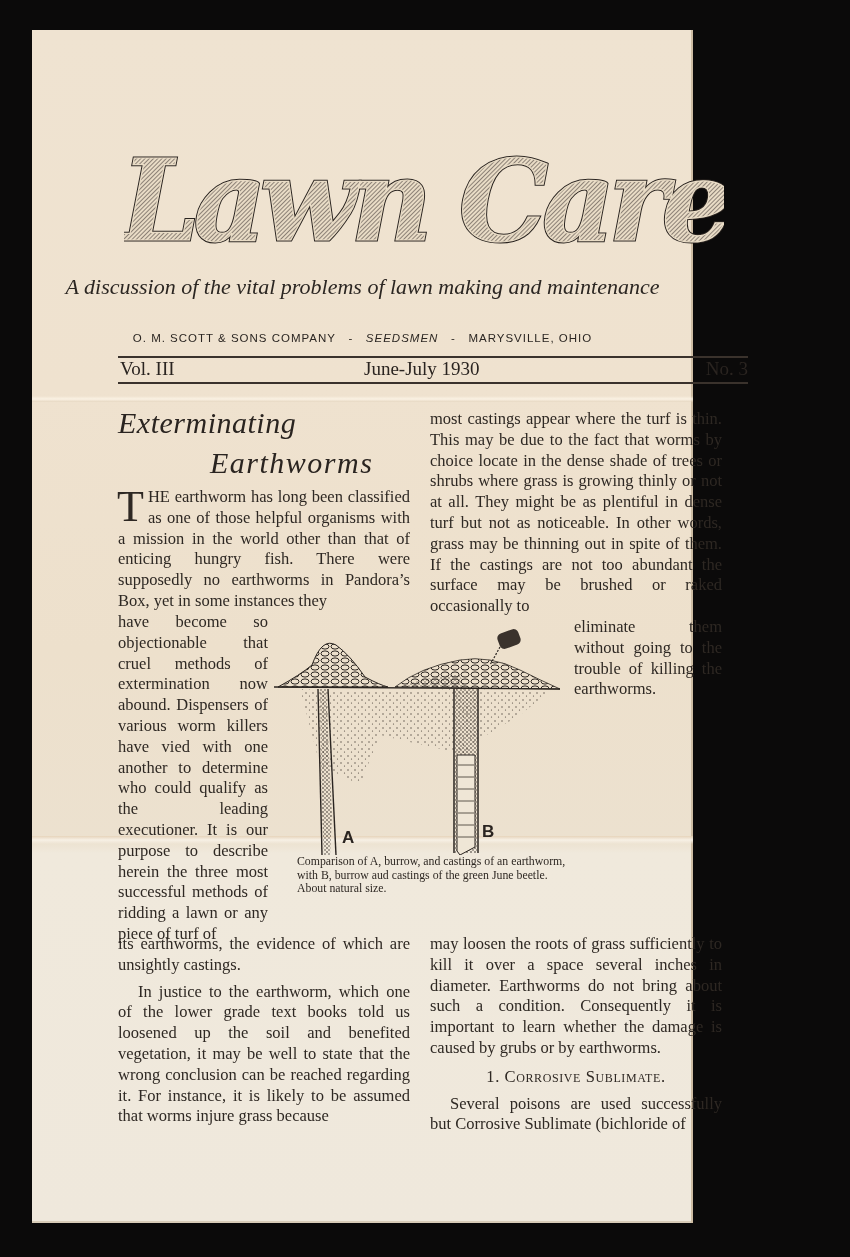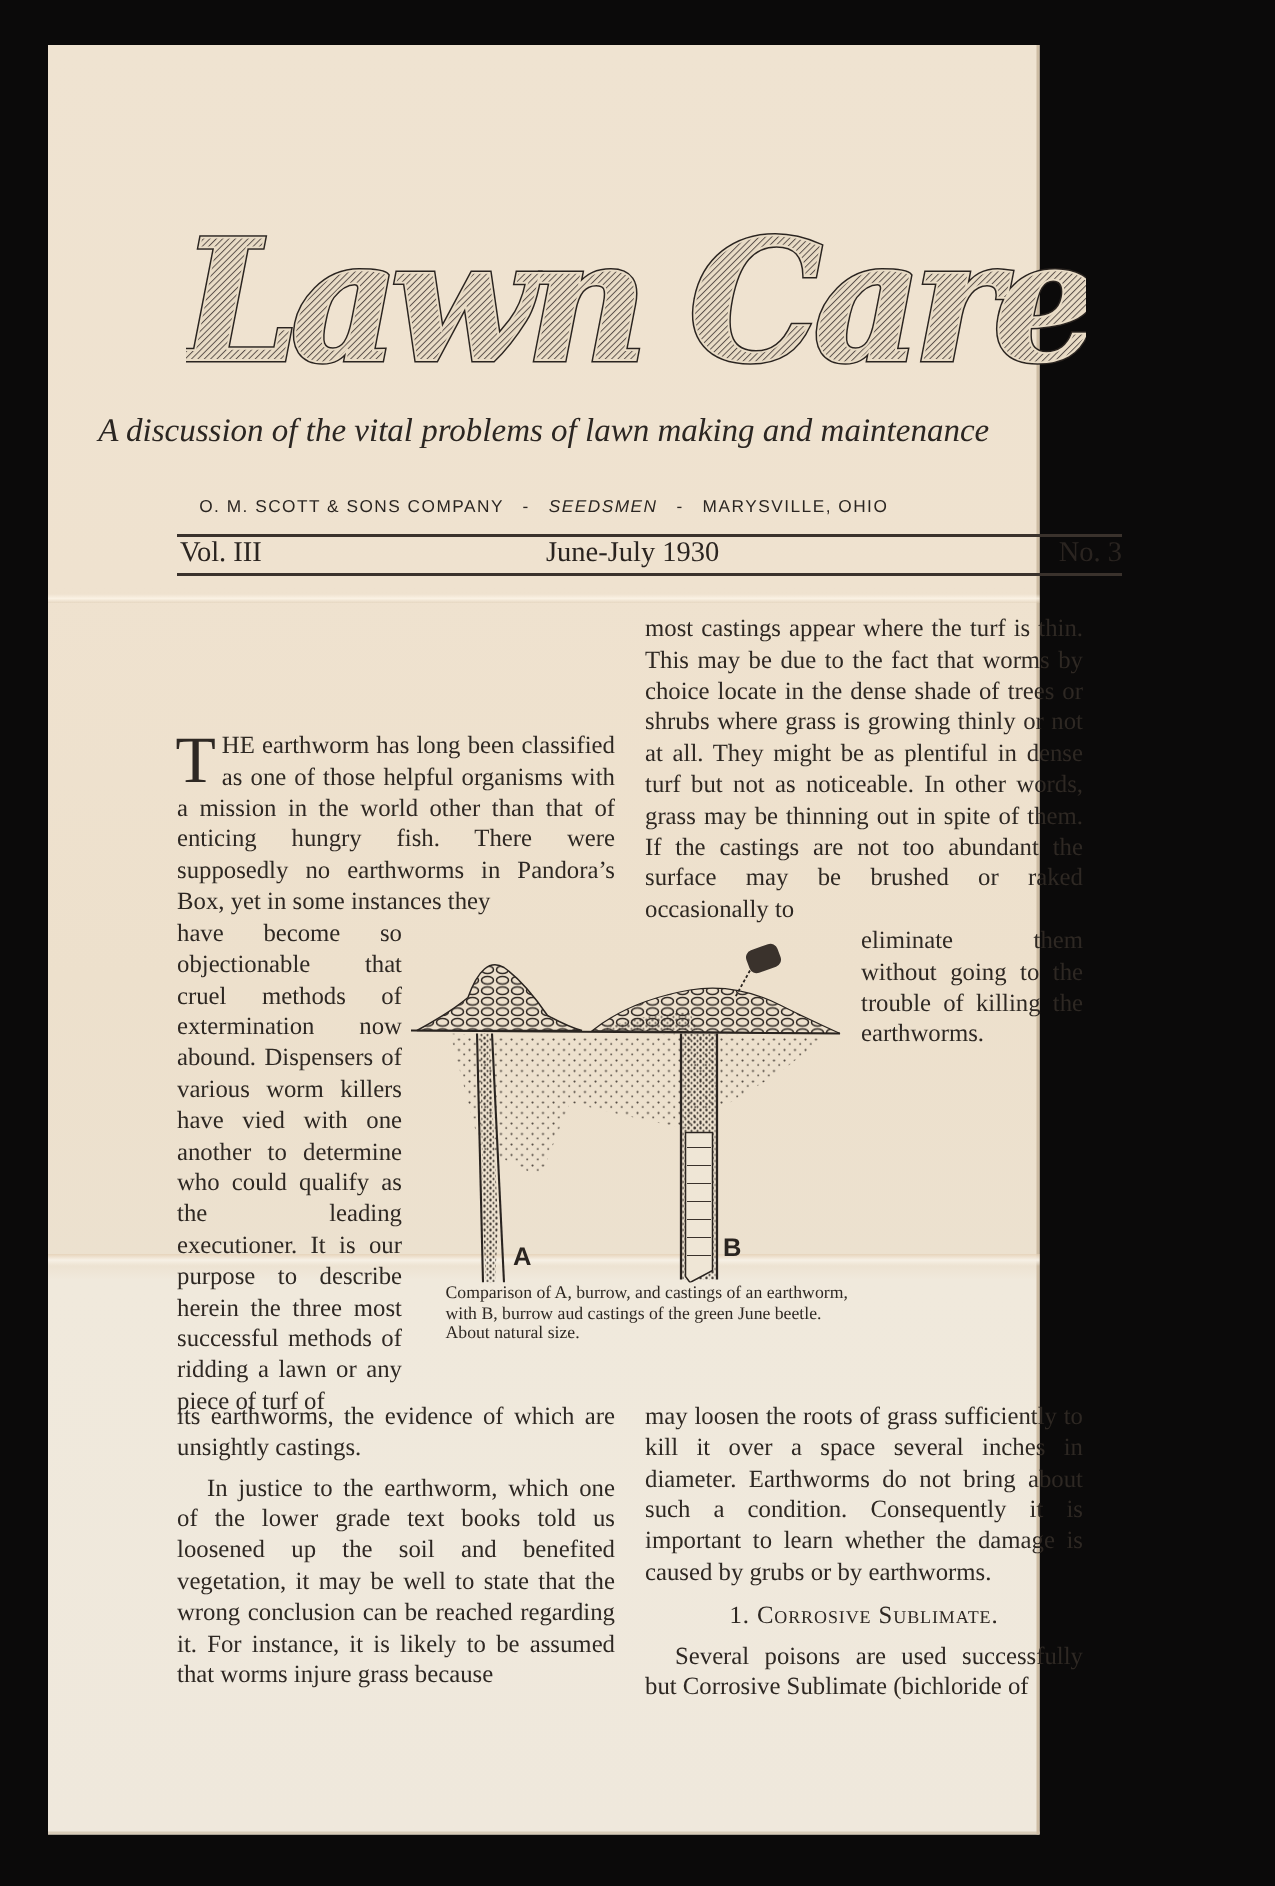--- a/index.html
+++ b/index.html
@@ -68,20 +68,22 @@
   </div>
 
   <div class="rule" style="top:326px;"></div>
   <div class="issue">
     <span style="left:2px;">Vol. III</span>
     <span style="left:246px;">June-July 1930</span>
     <span style="right:0;">No. 3</span>
   </div>
   <div class="rule" style="top:352px;"></div>
 
+  <div class="h-art1">Exterminating</div>
+  <div class="h-art2">Earthworms</div>
 
   <div class="col" style="left:86px; top:457px; width:292px;">
     <p><span class="dropcap">T</span><span>HE earthworm has long been classified as one of those helpful organisms with a mission in the world other than that of enticing hungry fish. There were supposedly no earthworms in Pandora’s Box, yet in some instances they</span></p>
   </div>
 
   <div class="col" style="left:86px; top:904px; width:292px;">
     <p>its earthworms, the evidence of which are unsightly castings.</p>
     <p class="ind" style="margin-top:6px;">In justice to the earthworm, which one of the lower grade text books told us loosened up the soil and benefited vegetation, it may be well to state that the wrong conclusion can be reached regarding it. For instance, it is likely to be assumed that worms injure grass because</p>
   </div>
 

